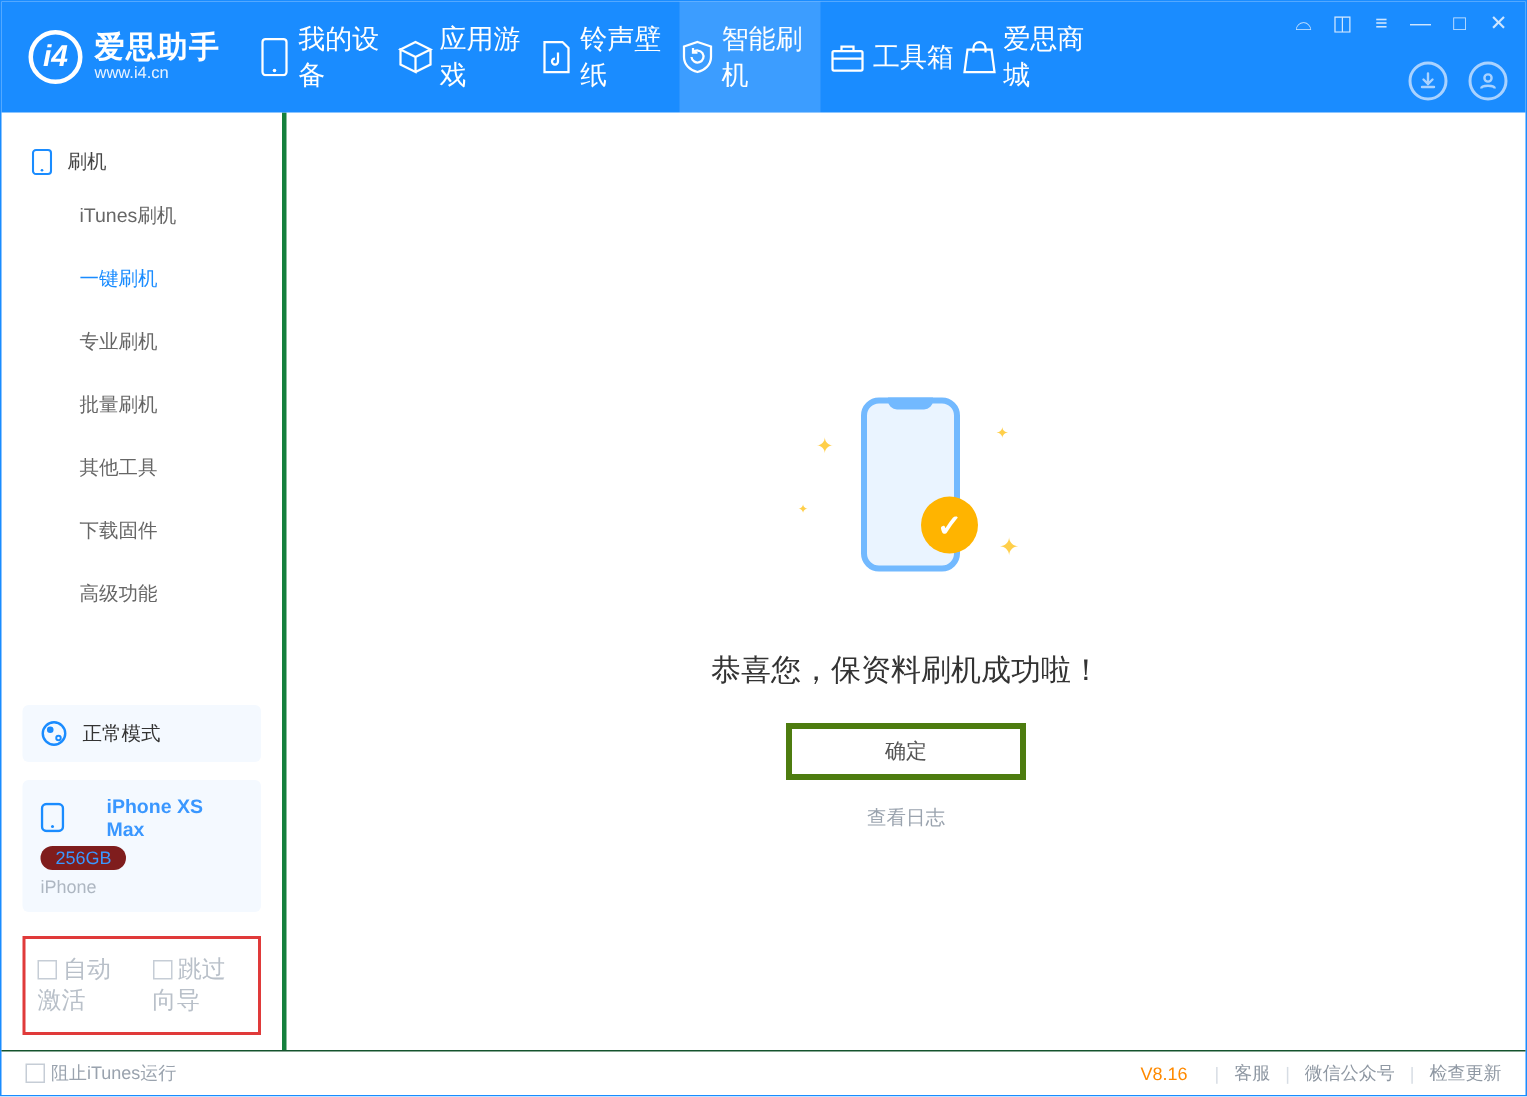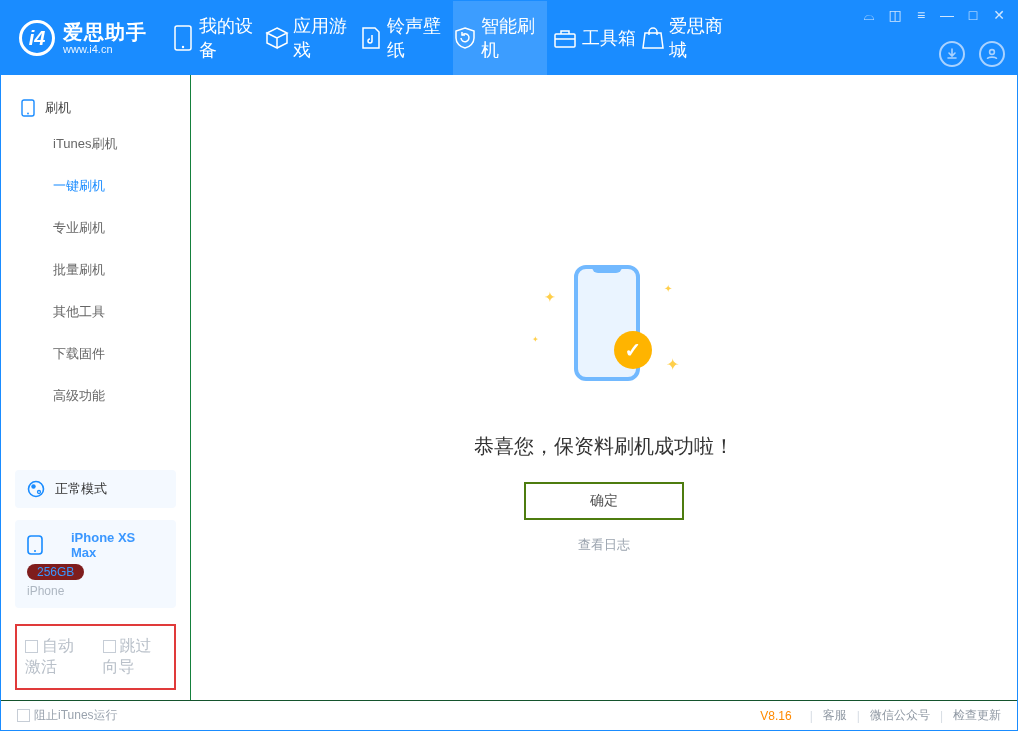--- a/index.html
+++ b/index.html
@@ -15,21 +15,21 @@
   .tabs { display:flex; height:100%; margin-left:6px; }
   .tab { width:94px; height:100%; display:flex; flex-direction:row; align-items:center; justify-content:center; cursor:pointer; font-size:18px; gap:4px; }
   .tab.active { background: rgba(255,255,255,.15); }
   .tab .ico { width:26px; height:26px; display:flex; align-items:center; justify-content:center; }
   .hdr-right { position:absolute; right:12px; top:40px; display:flex; gap:14px; }
   .hdr-right .circ { width:26px; height:26px; border:2px solid #a9d2ff; border-radius:50%; display:flex; align-items:center; justify-content:center; color:#a9d2ff; cursor:pointer; }
   .win-controls { position:absolute; right:10px; top:6px; display:flex; gap:10px; color:#cfe6ff; font-size:14px; }
   .win-controls span { cursor:pointer; width:16px; text-align:center; }
   
   .body-area { flex:1; display:flex; min-height:0; }
-  .sidebar { width:190px; border-right:1px solid #15803d; display:flex; flex-direction:column; padding-top:14px; font-size:13px; color:#555; }
+  .sidebar { width:190px; border-right:3px solid #15803d; display:flex; flex-direction:column; padding-top:14px; font-size:13px; color:#555; }
   .sb-group { padding:10px 18px 6px 20px; display:flex; align-items:center; gap:10px; color:#444; font-weight:500; }
   .sb-item { padding:12px 18px 12px 52px; cursor:pointer; color:#666; }
   .sb-item.active { color:#1a8cff; }
   .sb-spacer { flex:1; }
   .sb-box { margin:6px 14px; background:#f4f9ff; border-radius:4px; padding:10px 12px; display:flex; align-items:center; gap:10px; color:#333; font-size:13px; }
   .sb-box.device { display:block; }
   .sb-box .storage { display:inline-block; background:#7f1d1d; color:#3a97ff; border-radius:10px; padding:1px 10px; font-size:12px; margin-top:4px; }
   .sb-box .subtype { color:#aeb7c2; font-size:12px; margin-top:4px; }
   .sb-checks { border:2px solid #e03a3a; margin:10px 14px; padding:10px 8px; display:flex; gap:14px; align-items:center; color:#b9c0c9; font-size:16px; }
   .chk { width:13px; height:13px; border:1px solid #c6cdd6; display:inline-block; vertical-align:middle; margin-right:4px; }
@@ -39,21 +39,21 @@
   .phone-ill { position:relative; width:180px; height:140px; }
   .phone-body { position:absolute; left:60px; top:0; width:66px; height:116px; border:4px solid #72b9ff; border-radius:12px; background:#eaf4ff; }
   .phone-notch { position:absolute; left:78px; top:0; width:30px; height:8px; background:#72b9ff; border-radius:0 0 6px 6px; }
   .phone-check { position:absolute; left:100px; top:66px; width:38px; height:38px; background:#ffb400; border-radius:50%; display:flex; align-items:center; justify-content:center; color:#fff; font-size:20px; font-weight:bold; }
   .sparkle { position:absolute; color:#ffcf4a; font-size:14px; }
   .sp1 { left:30px; top:24px; }
   .sp2 { left:150px; top:18px; font-size:10px; }
   .sp3 { left:18px; top:70px; font-size:8px; }
   .sp4 { left:152px; top:90px; font-size:16px; }
   .succ-text { margin-top:28px; font-size:20px; color:#333; font-weight:500; }
-  .confirm-btn { margin-top:22px; width:160px; height:38px; border:2px solid #4d7c0f; background:#fff; font-size:14px; color:#555; cursor:pointer; }
+  .confirm-btn { margin-top:22px; width:160px; height:38px; border:4px solid #4d7c0f; background:#fff; font-size:14px; color:#555; cursor:pointer; }
   .view-log { margin-top:16px; color:#9aa3ae; font-size:13px; text-decoration:none; cursor:pointer; }
   
   .footer { height:30px; border-top:1px solid #14532d; display:flex; align-items:center; padding:0 16px; font-size:12px; color:#9aa3ae; }
   .footer .left { display:flex; align-items:center; gap:6px; }
   .footer .right { margin-left:auto; display:flex; align-items:center; gap:10px; }
   .footer .ver { color:#ff8a00; margin-right:8px; }
   .footer .sep { color:#d7dde4; }
   .footer .lnk { color:#8f98a3; cursor:pointer; }
   svg { display:block; }
 </style>

